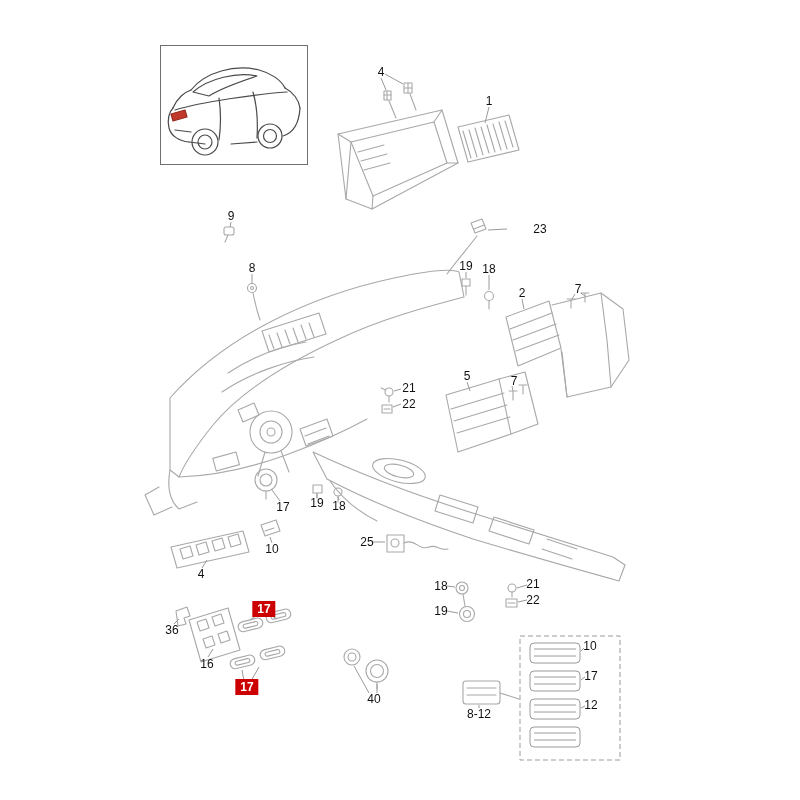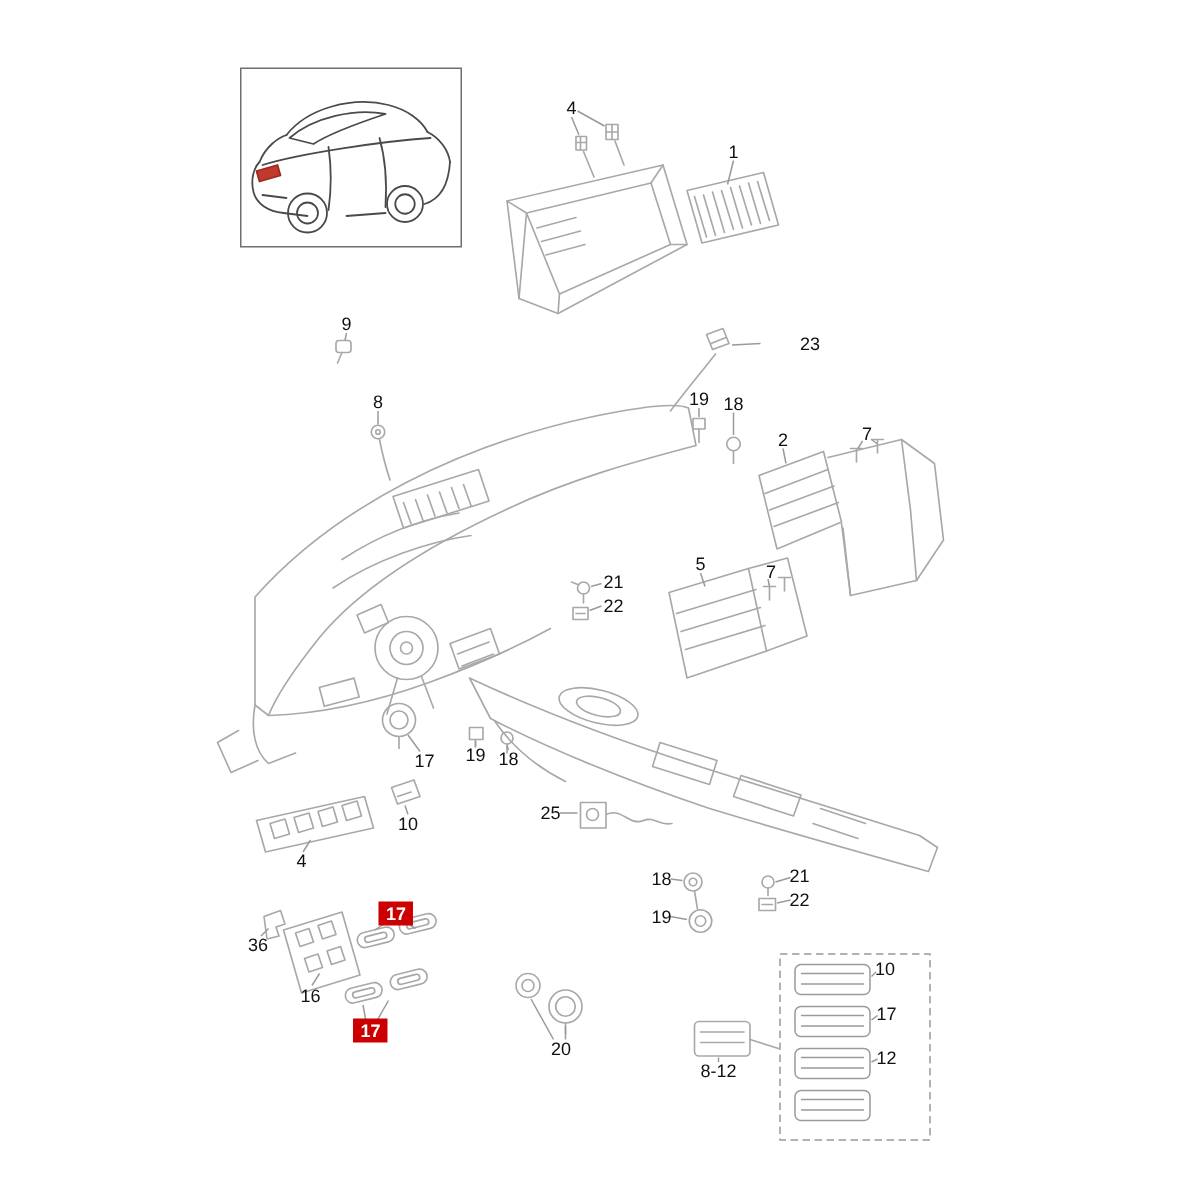--- a/index.html
+++ b/index.html
@@ -296,20 +296,20 @@
     <div class="lbl" style="left:201px;top:574px">4</div>
     <div class="lbl" style="left:367px;top:542px">25</div>
     <div class="lbl" style="left:172px;top:630px">36</div>
     <div class="lbl" style="left:207px;top:664px">16</div>
     <div class="lbl hl" style="left:264px;top:609px">17</div>
     <div class="lbl hl" style="left:247px;top:687px">17</div>
     <div class="lbl" style="left:441px;top:586px">18</div>
     <div class="lbl" style="left:441px;top:611px">19</div>
     <div class="lbl" style="left:533px;top:584px">21</div>
     <div class="lbl" style="left:533px;top:600px">22</div>
-    <div class="lbl" style="left:374px;top:699px">20</div>
+    <div class="lbl" style="left:374px;top:699px">40</div>
     <div class="lbl" style="left:479px;top:714px">8-12</div>
     <div class="lbl" style="left:590px;top:646px">10</div>
     <div class="lbl" style="left:591px;top:676px">17</div>
     <div class="lbl" style="left:591px;top:705px">12</div>
   </div>
 
 </div>
 
 </body></html>

